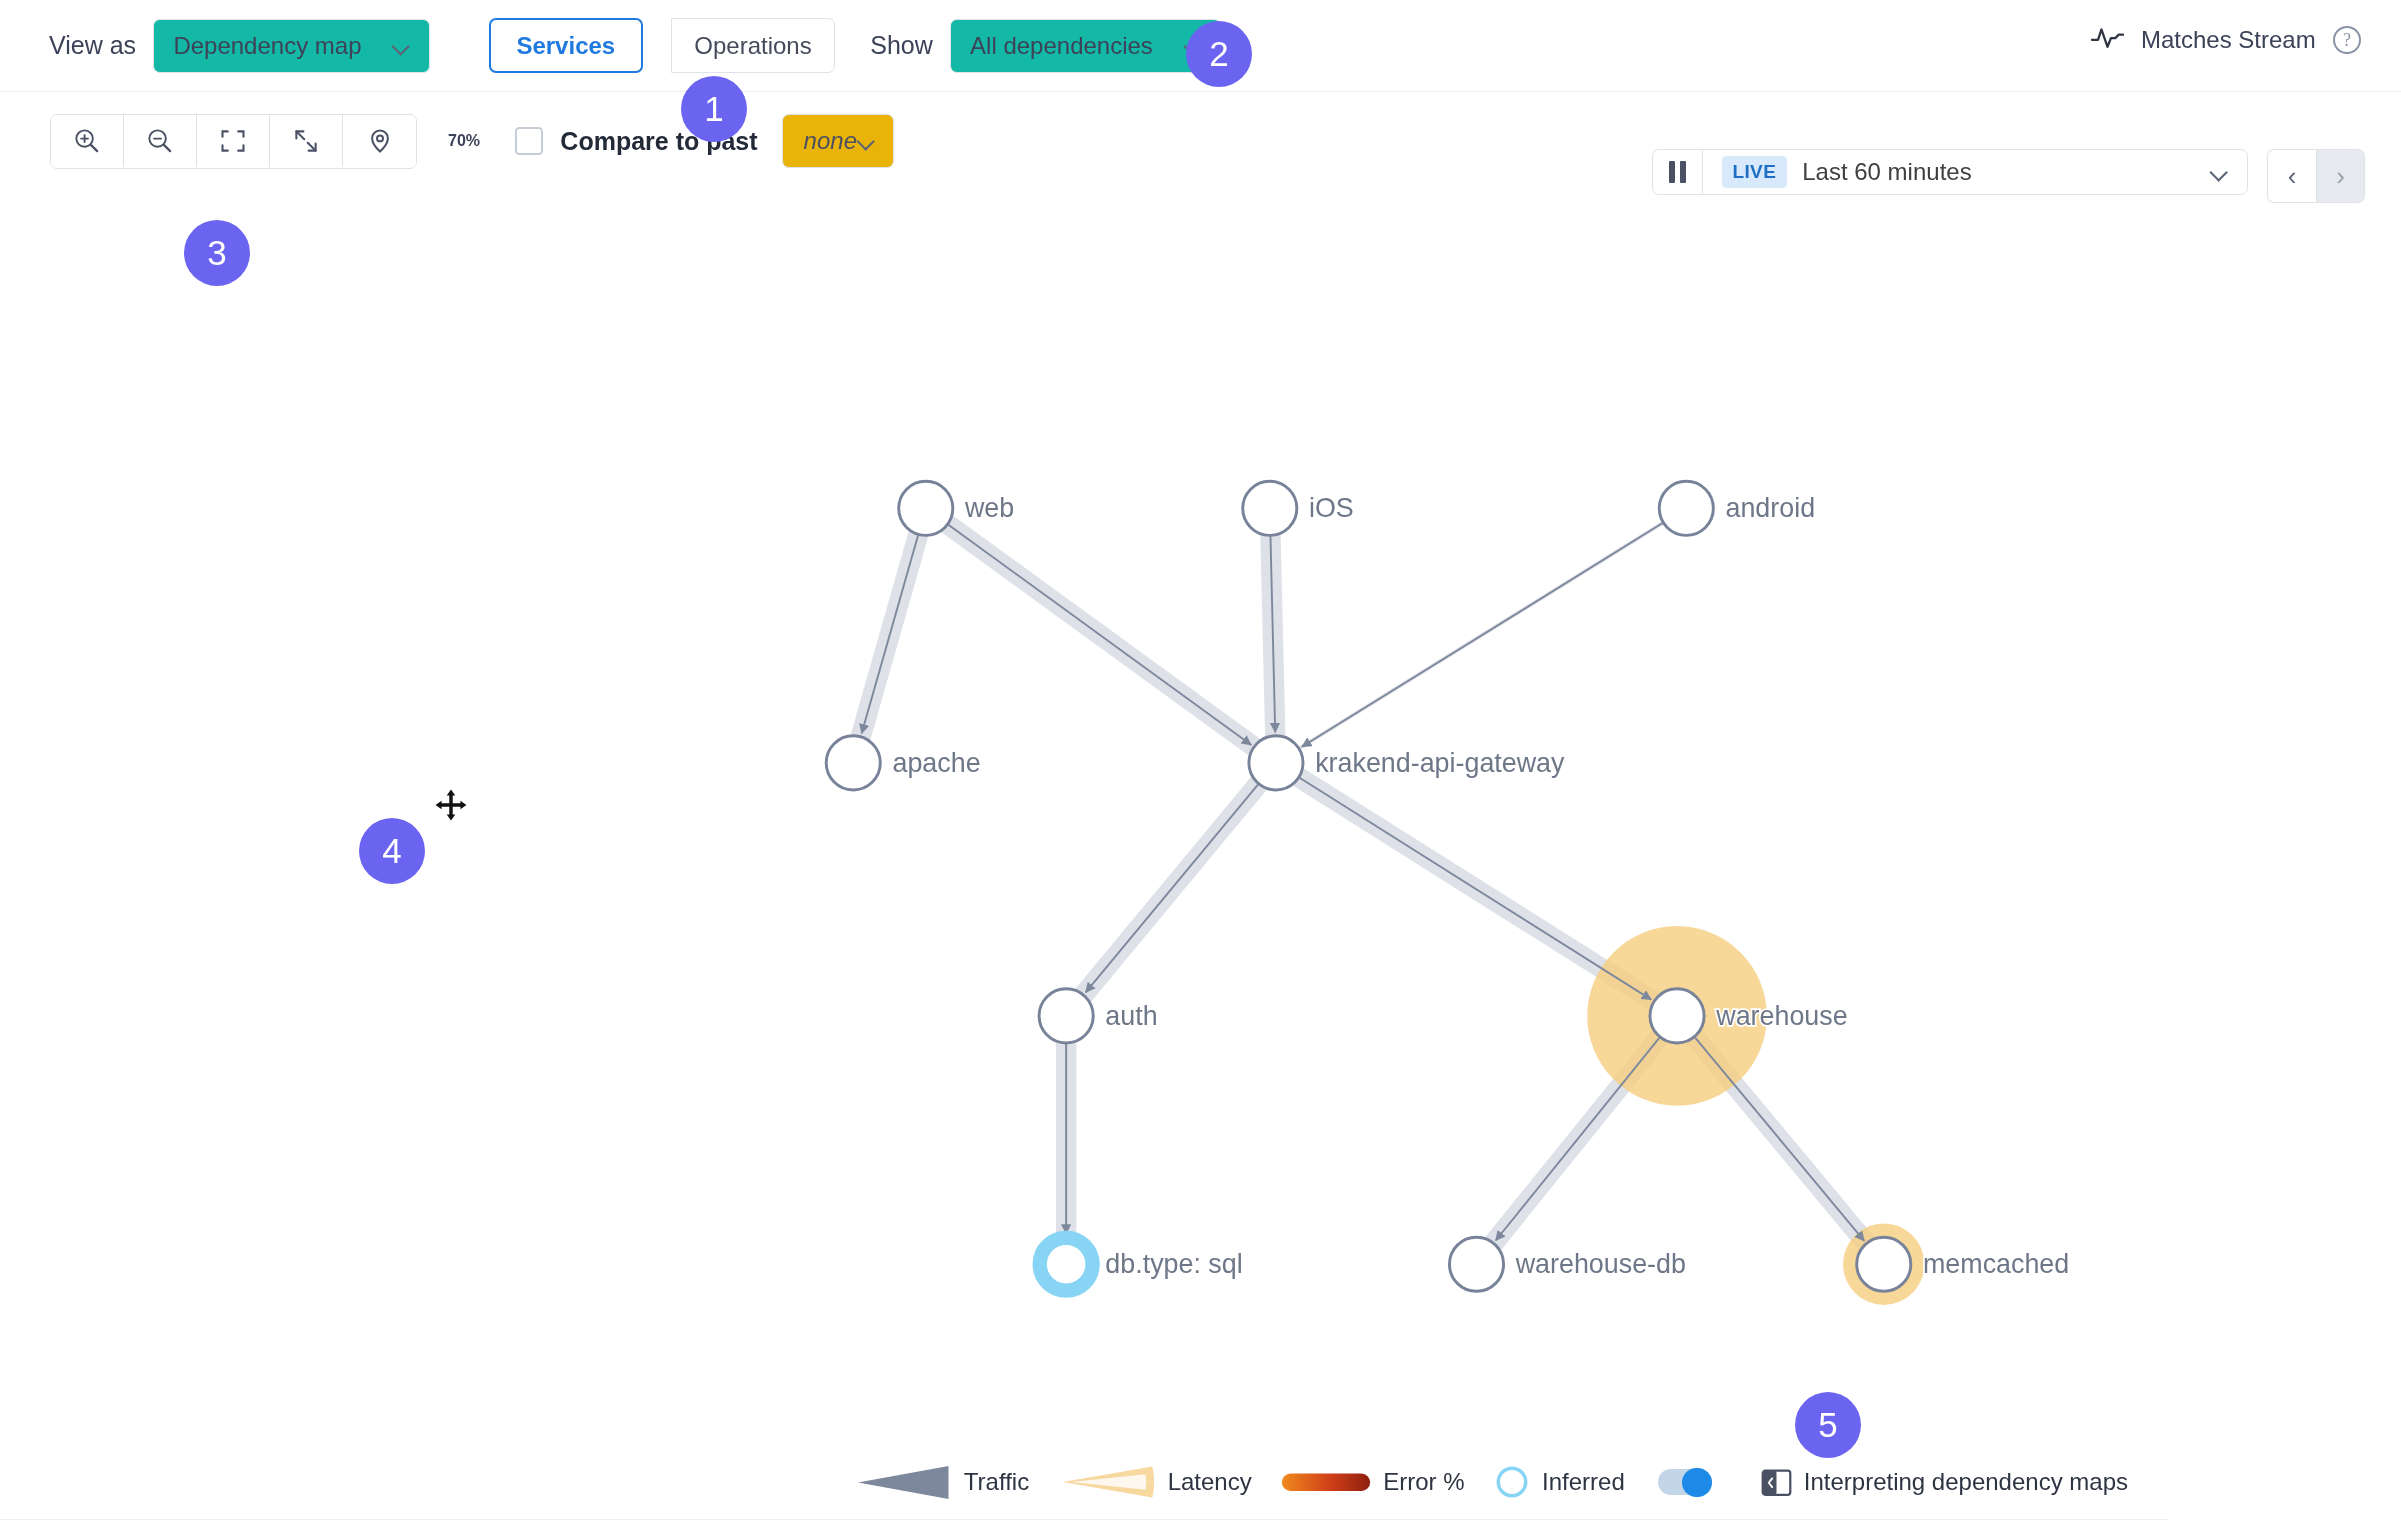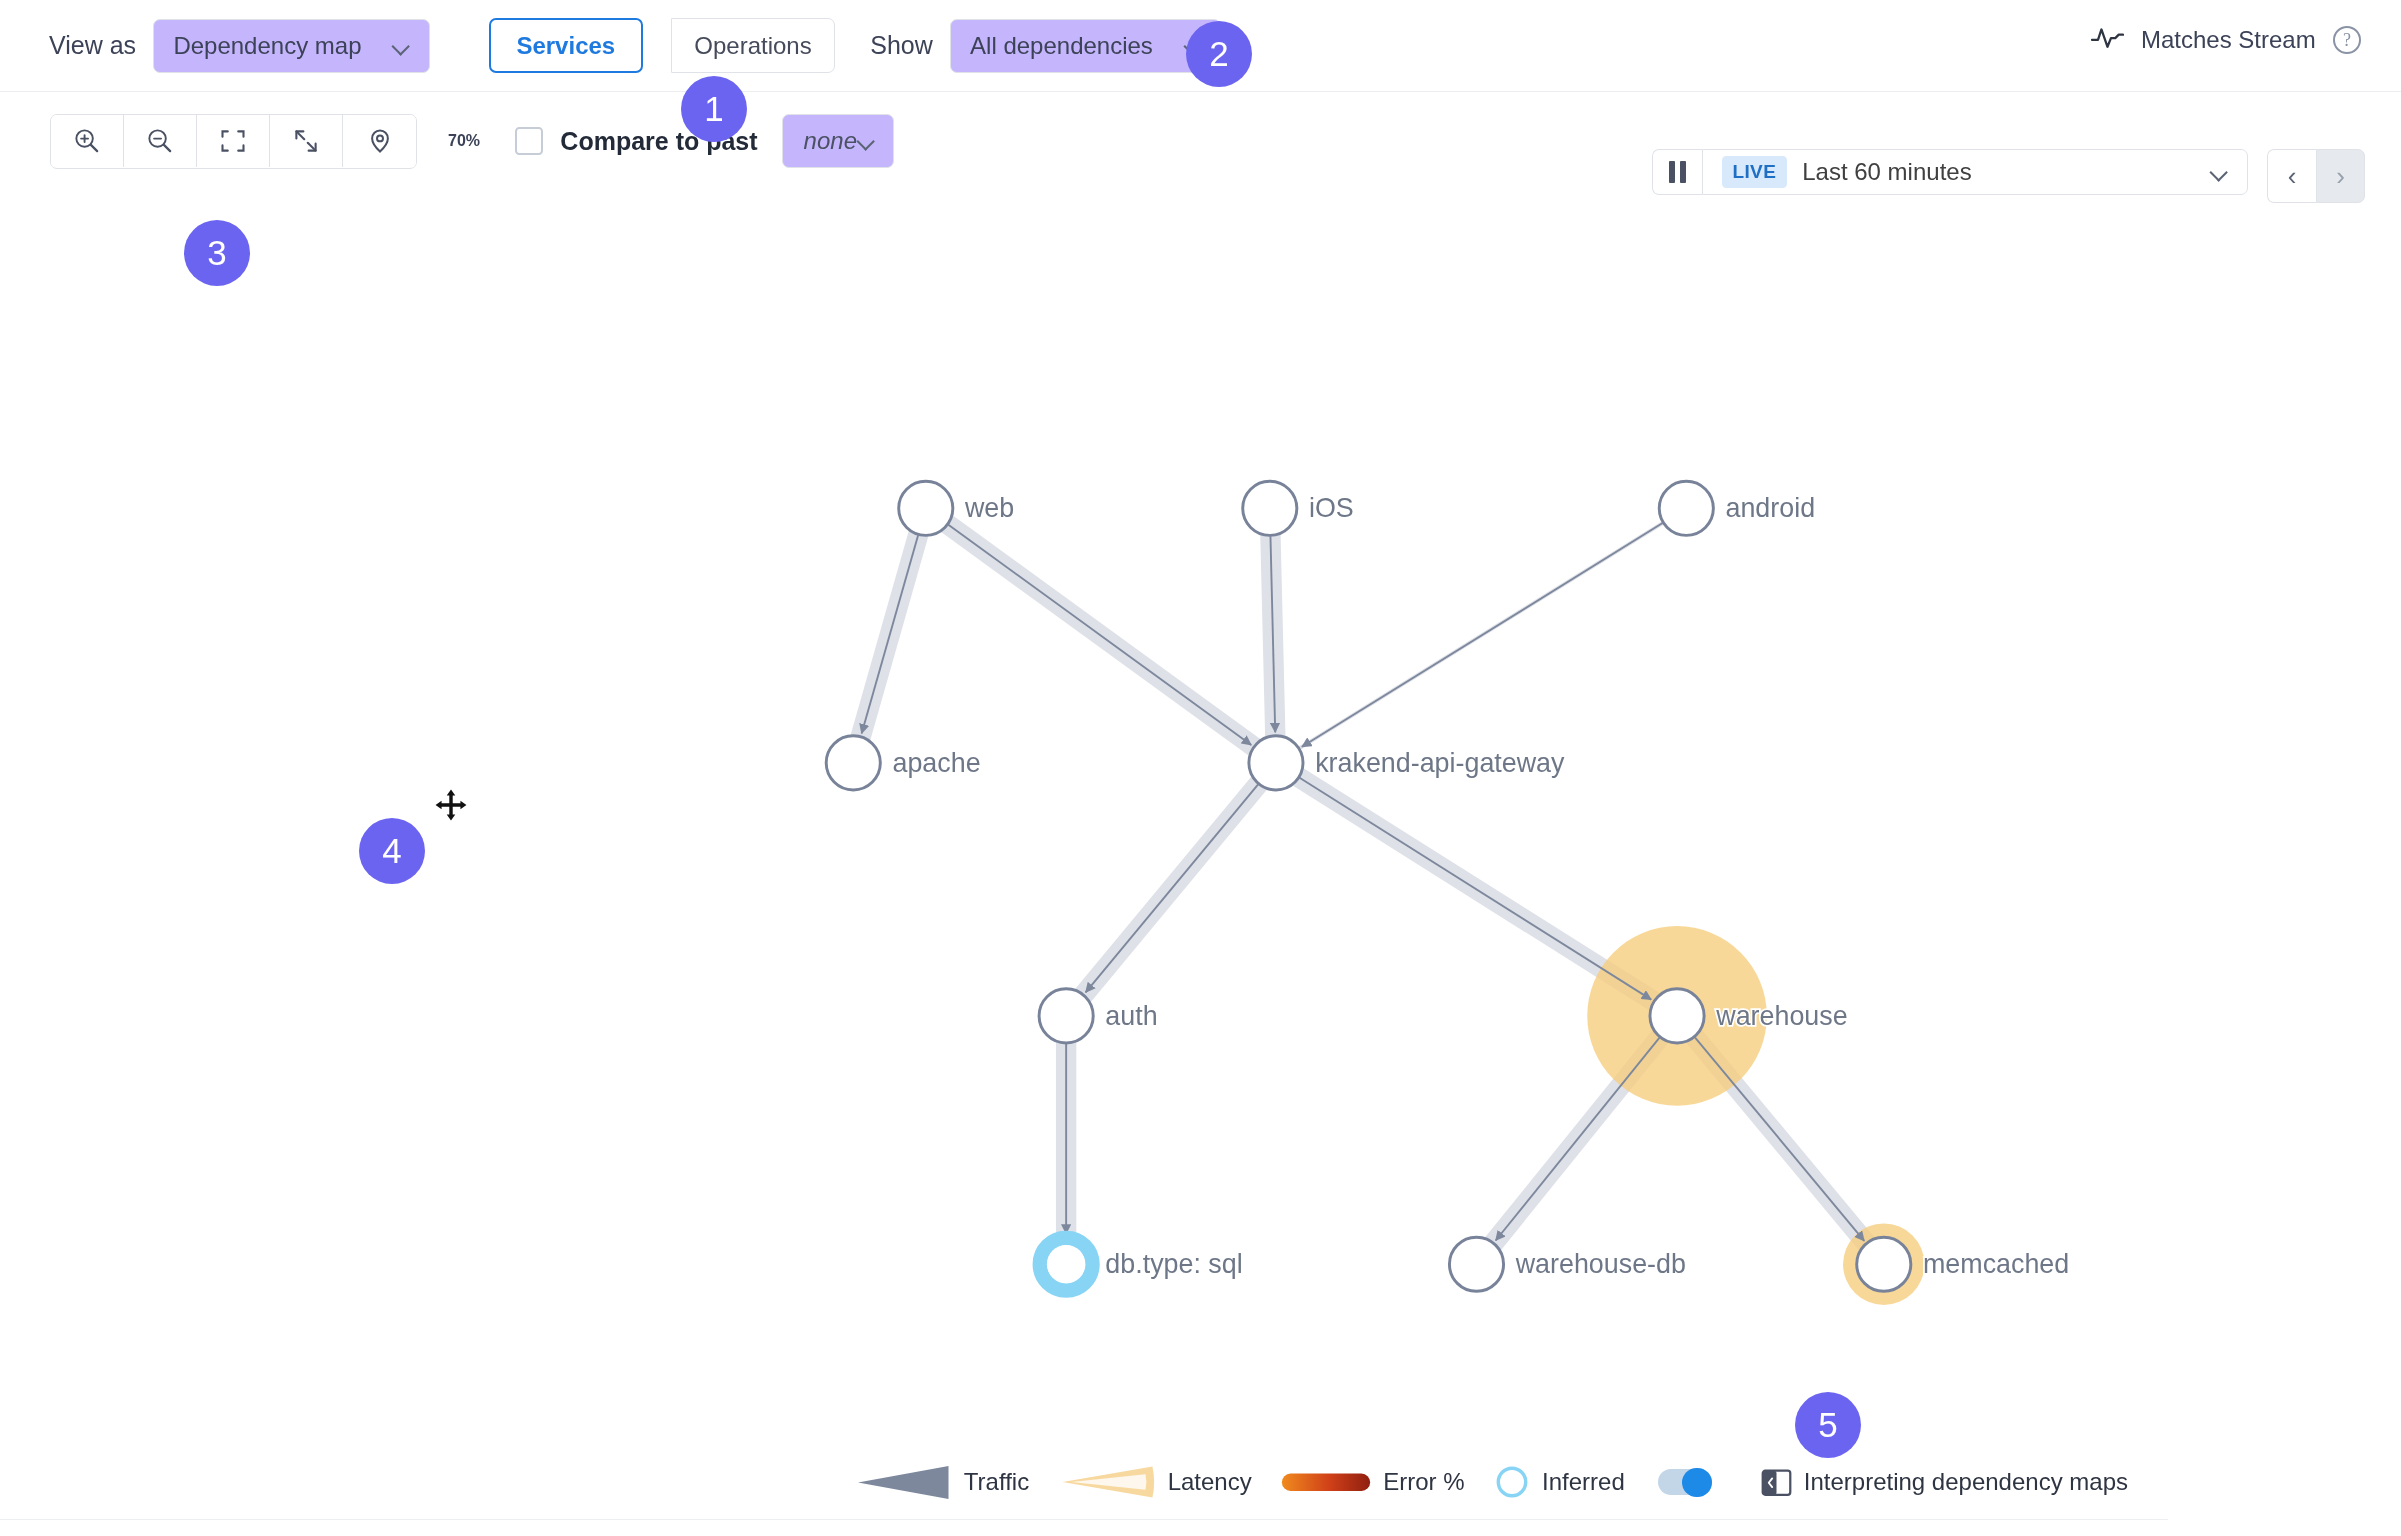--- a/index.html
+++ b/index.html
@@ -15,21 +15,21 @@
   .topbar {
     position: absolute; left: 0; top: 0; width: 2401px; height: 92px;
     display: flex; align-items: center; padding-left: 49px; padding-right: 36px;
     border-bottom: 1.7px solid #eceef1;
     background: #fff;
   }
   .tb-label {
     font-size: 25px; color: #3c4257; margin-right: 17.3px; white-space: nowrap;
   }
   .select-box {
-    height: 54px; border: 1.7px solid #dfe3e8; border-radius: 7px; background: #c4b5fd;
+    height: 54px; border: 1.7px solid #dfe3e8; border-radius: 7px; background: #14b8a6;
     display: inline-flex; align-items: center; padding: 0 17.3px 0 19px;
     font-size: 24px; color: #3c4257; white-space: nowrap; gap: 31px;
   }
   .chevdown {
     width: 19px; height: 11.3px; display:inline-block; position:relative;
   }
   .chevdown::before{
     content:""; position:absolute; left:1.7px; top:0px; width:11.3px; height:11.3px;
     border-right:2.6px solid #5b6475; border-bottom:2.6px solid #5b6475;
     transform: rotate(45deg); transform-origin: center;
@@ -72,21 +72,21 @@
     border-right: 1.7px solid #dfe3e8; background:#fff;
   }
   .iconbtn:last-child { border-right:none; }
   .zoom-pct { font-size: 16px; font-weight: 700; color:#3c4257; margin-left: 31px; }
   .chk {
     width: 28px; height: 28px; border: 2.2px solid #c7cdd6; border-radius: 4.3px;
     margin-left: 35px; background:#fff;
   }
   .cmp-label { font-size: 25px; font-weight:700; color:#232a38; margin-left: 17.3px; white-space:nowrap; }
   .none-select {
-    height: 54px; border:1.7px solid #dfe3e8; border-radius:7px; background:#c4b5fd;
+    height: 54px; border:1.7px solid #dfe3e8; border-radius:7px; background:#eab308;
     display:flex; align-items:center; gap:0; padding: 0 17.3px 0 21px; margin-left: 24px;
     font-size: 24px; font-style: italic; color:#4b5162;
   }
 
   .timebar { position:absolute; right: 36px; top: 149px; display:flex; align-items:stretch; height: 46px; }
   .tb-pause {
     width: 50px; border:1.7px solid #dfe3e8; border-radius:7px 0 0 7px; background:#fff;
     display:flex; align-items:center; justify-content:center; border-right:none;
   }
   .pausebars { display:flex; gap:5.2px; }

